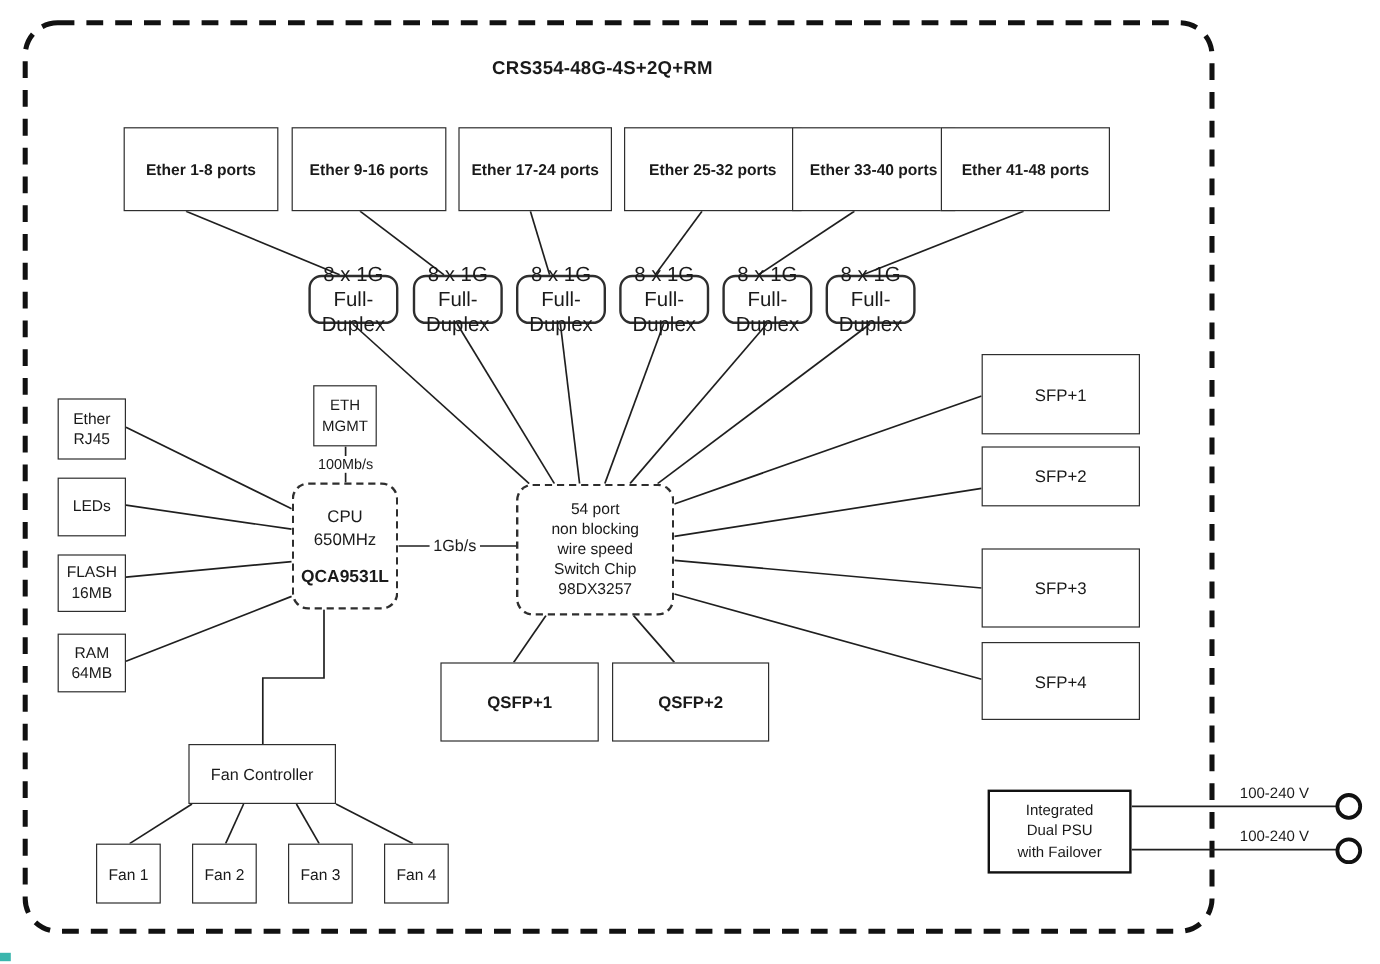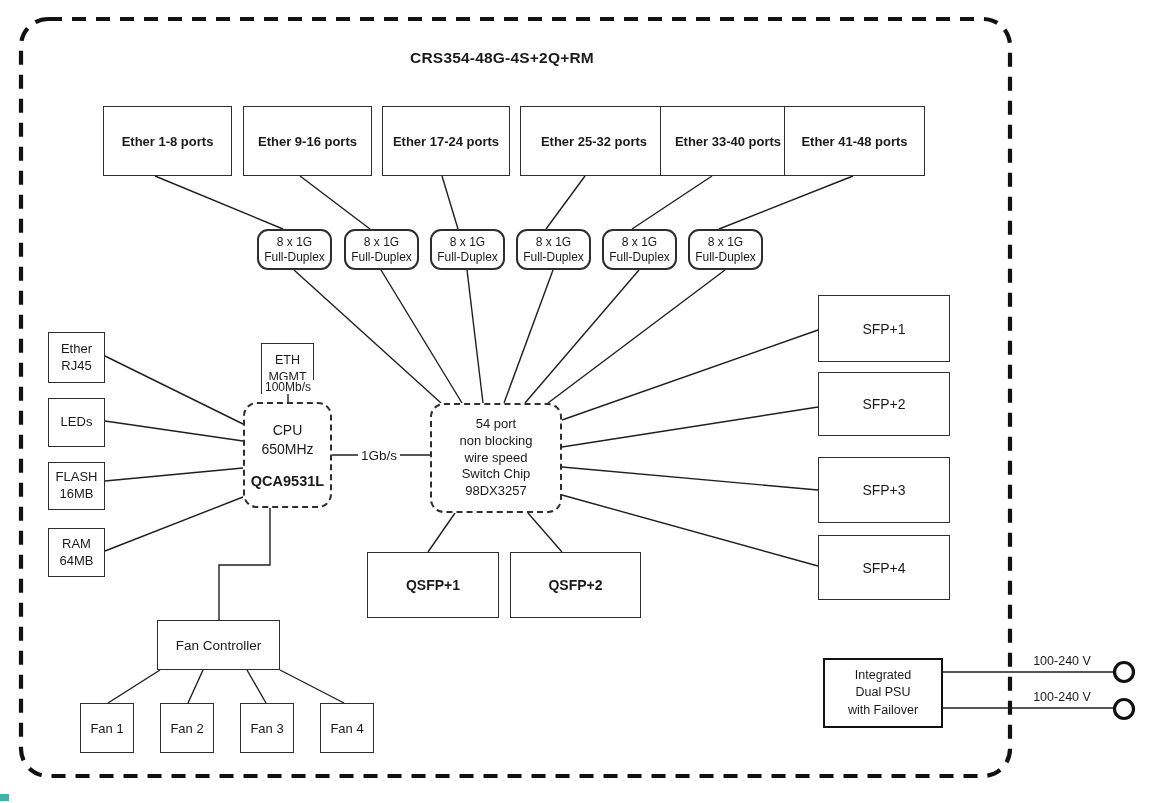--- a/index.html
+++ b/index.html
@@ -7,30 +7,30 @@
     position:relative;width:1150px;height:803px;background:#ffffff;
     font-family:"Liberation Sans","DejaVu Sans",sans-serif;color:#1a1a1a;overflow:hidden;
   }
   #wires{position:absolute;left:0;top:0;width:1150px;height:803px;}
   .node{
     position:absolute;border:1.6px solid #2e2e2e;background:#ffffff;
     display:flex;align-items:center;justify-content:center;text-align:center;
     white-space:pre-line;box-sizing:border-box;
   }
   .ether{top:106px;height:70px;font-weight:bold;font-size:13px;}
-  .lane{top:229px;width:75px;height:41px;border-radius:11px;border-width:2px;font-size:12px;line-height:1.25;}
+  .lane{top:229px;width:75px;height:41px;border-radius:11px;border-width:2px;font-size:17px;line-height:1.25;}
   .leftdev{left:48px;width:57px;font-size:13px;line-height:1.3;}
   .dashedchip{border:2.4px dashed #2e2e2e;border-radius:14px;flex-direction:column;}
   .sfp{left:818px;width:132px;font-weight:normal;font-size:14px;}
   .qsfp{top:552px;height:66px;font-weight:bold;font-size:14px;margin-left:12px;}
   .fan{top:703px;width:54px;height:50px;font-size:13px;}
   .linelabel{position:absolute;font-size:12px;background:#ffffff;padding:0 3px;transform:translate(-50%,-50%);white-space:nowrap;}
   .pwr{position:absolute;font-size:12.5px;transform:translate(-50%,-100%);white-space:nowrap;}
   #title{position:absolute;left:502px;top:58px;transform:translate(-50%,-50%);font-weight:bold;font-size:15.5px;letter-spacing:.2px;white-space:nowrap;}
-  #eth-mgmt{left:261px;top:321px;width:53px;height:51px;font-size:12.5px;line-height:1.3;margin-top:22px;}
+  #eth-mgmt{left:261px;top:321px;width:53px;height:51px;font-size:12.5px;line-height:1.3;}
   #cpu-chip{left:243px;top:402px;width:89px;height:106px;font-size:14px;line-height:1.4;padding-top:2px;}
   #cpu-model{font-weight:bold;margin-top:11px;font-size:14.5px;}
   #switch-chip{left:430px;top:403px;width:132px;height:110px;font-size:13px;line-height:1.3;}
   #switch-model{font-weight:normal;}
   #fan-controller{left:157px;top:620px;width:123px;height:50px;font-size:13.5px;}
   #psu{left:823px;top:658px;width:120px;height:70px;border:2.6px solid #111;font-size:12.5px;line-height:1.4;}
   #artifact{position:absolute;left:0px;top:794px;width:9px;height:7px;background:#3ab6ad;}
 </style>
 </head>
 <body>
@@ -132,21 +132,21 @@
 
   <div class="node dashedchip" id="switch-chip">
     <span>54 port
 non blocking
 wire speed</span>
     <span id="switch-model">Switch Chip
 98DX3257</span>
   </div>
 
   <div class="node sfp" style="top:295px;height:67px;">SFP+1</div>
-  <div class="node sfp" style="top:372px;height:64px;">SFP+2</div>
+  <div class="node sfp" style="top:372px;height:50px;">SFP+2</div>
   <div class="node sfp" style="top:457px;height:66px;">SFP+3</div>
   <div class="node sfp" style="top:535px;height:65px;">SFP+4</div>
 
   <div class="node qsfp" style="left:355px;width:132px;">QSFP+1</div>
   <div class="node qsfp" style="left:498px;width:131px;">QSFP+2</div>
 
   <div class="node" id="fan-controller">Fan Controller</div>
   <div class="node fan" style="left:80px;">Fan 1</div>
   <div class="node fan" style="left:160px;">Fan 2</div>
   <div class="node fan" style="left:240px;">Fan 3</div>

